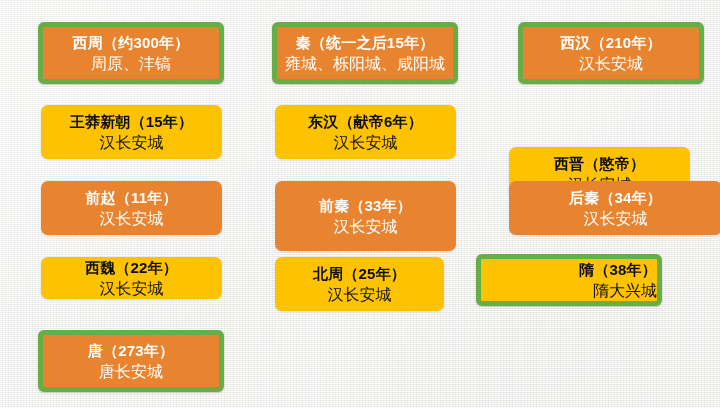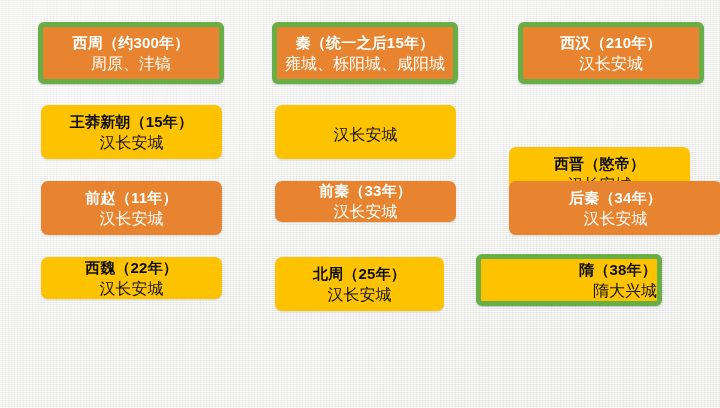--- a/index.html
+++ b/index.html
@@ -99,43 +99,48 @@
     </div>
     <div class="card orange framed" style="left: 518px; top: 22px; width: 186px; height: 62px;">
       <div class="title">西汉（210年）</div>
       <div class="subtitle">汉长安城</div>
     </div>
     <div class="card yellow plain" style="left: 41px; top: 105px; width: 181px; height: 54px;">
       <div class="title">王莽新朝（15年）</div>
       <div class="subtitle">汉长安城</div>
     </div>
     <div class="card yellow plain" style="left: 275px; top: 105px; width: 181px; height: 54px;">
+      <div class="title">东汉（献帝6年）</div>
       <div class="subtitle">汉长安城</div>
     </div>
     <div class="card yellow plain" style="left: 509px; top: 105px; width: 181px; height: 54px; margin-top: 42px;">
       <div class="title">西晋（愍帝）</div>
       <div class="subtitle">汉长安城</div>
     </div>
     <div class="card orange plain" style="left: 41px; top: 181px; width: 181px; height: 54px; text-align: center;">
       <div class="title">前赵（11年）</div>
       <div class="subtitle">汉长安城</div>
     </div>
-    <div class="card orange plain" style="left: 275px; top: 181px; width: 181px; height: 41px;">
+    <div class="card orange plain" style="left: 275px; top: 181px; width: 181px; height: 70px;">
       <div class="title">前秦（33年）</div>
       <div class="subtitle">汉长安城</div>
     </div>
     <div class="card orange plain" style="left: 509px; top: 181px; width: 213px; height: 54px;">
       <div class="title">后秦（34年）</div>
       <div class="subtitle">汉长安城</div>
     </div>
     <div class="card yellow plain" style="left: 41px; top: 257px; width: 181px; height: 42px;">
       <div class="title">西魏（22年）</div>
       <div class="subtitle">汉长安城</div>
     </div>
     <div class="card yellow plain" style="left: 275px; top: 257px; width: 169px; height: 54px;">
       <div class="title">北周（25年）</div>
       <div class="subtitle">汉长安城</div>
     </div>
     <div class="card yellow framed" style="left: 476px; top: 254px; width: 186px; height: 52px; align-items: flex-end;">
       <div class="title">隋（38年）</div>
       <div class="subtitle">隋大兴城</div>
     </div>
+    <div class="card orange framed" style="left: 38px; top: 330px; width: 186px; height: 62px;">
+      <div class="title">唐（273年）</div>
+      <div class="subtitle">唐长安城</div>
+    </div>
   </div>
 
 </body></html>

